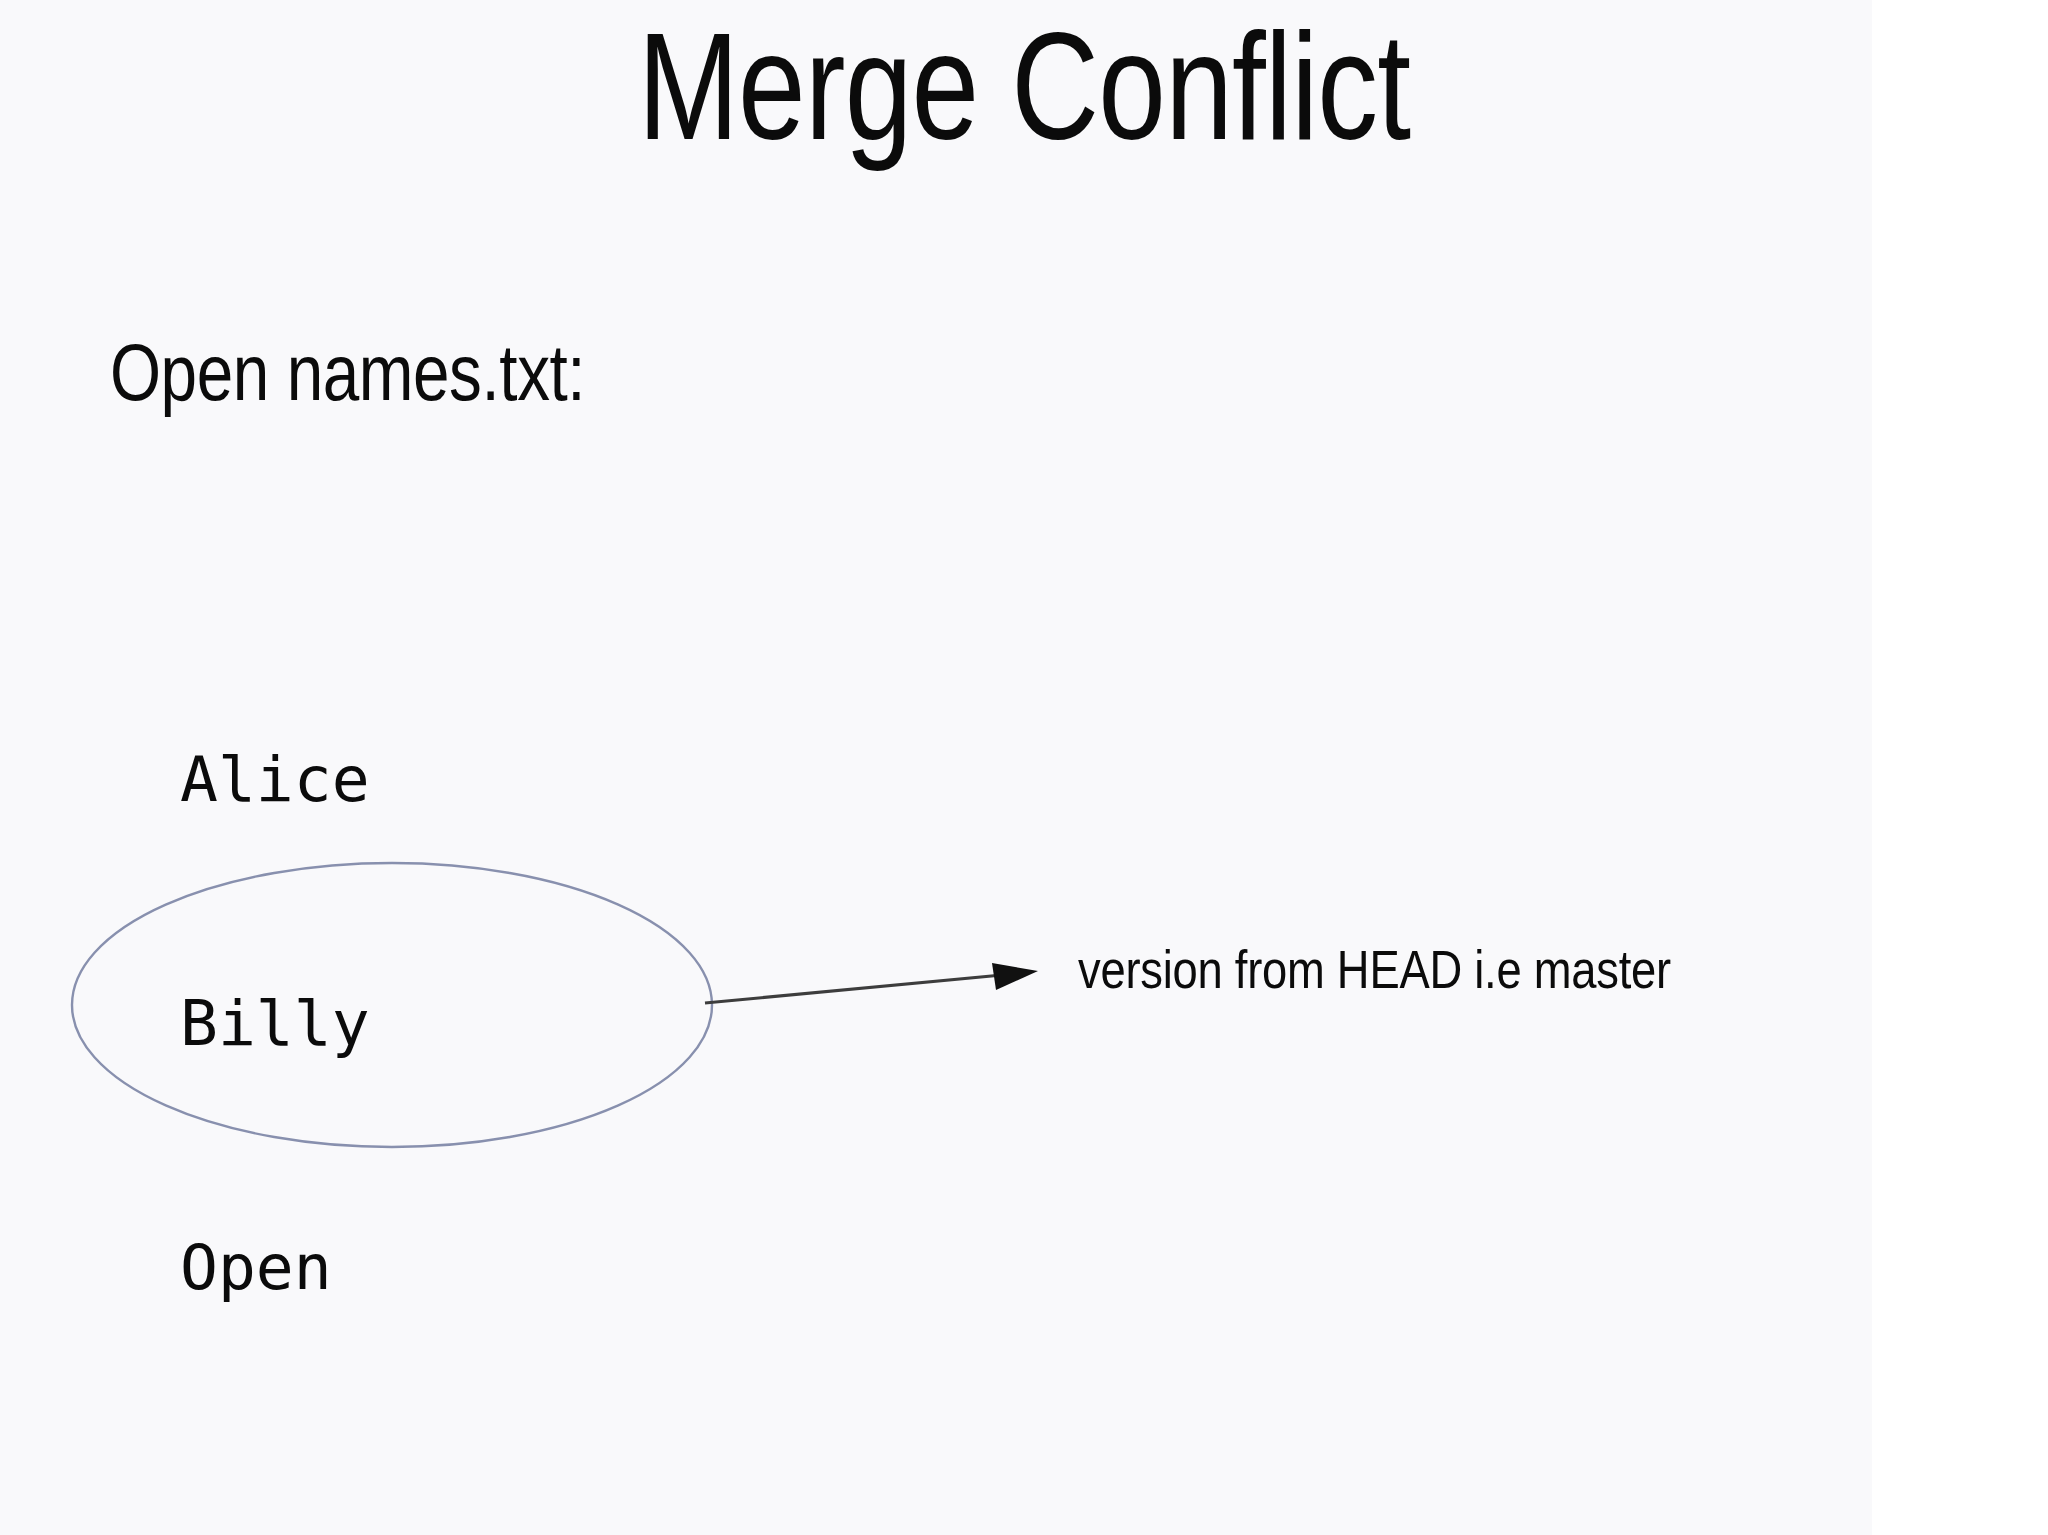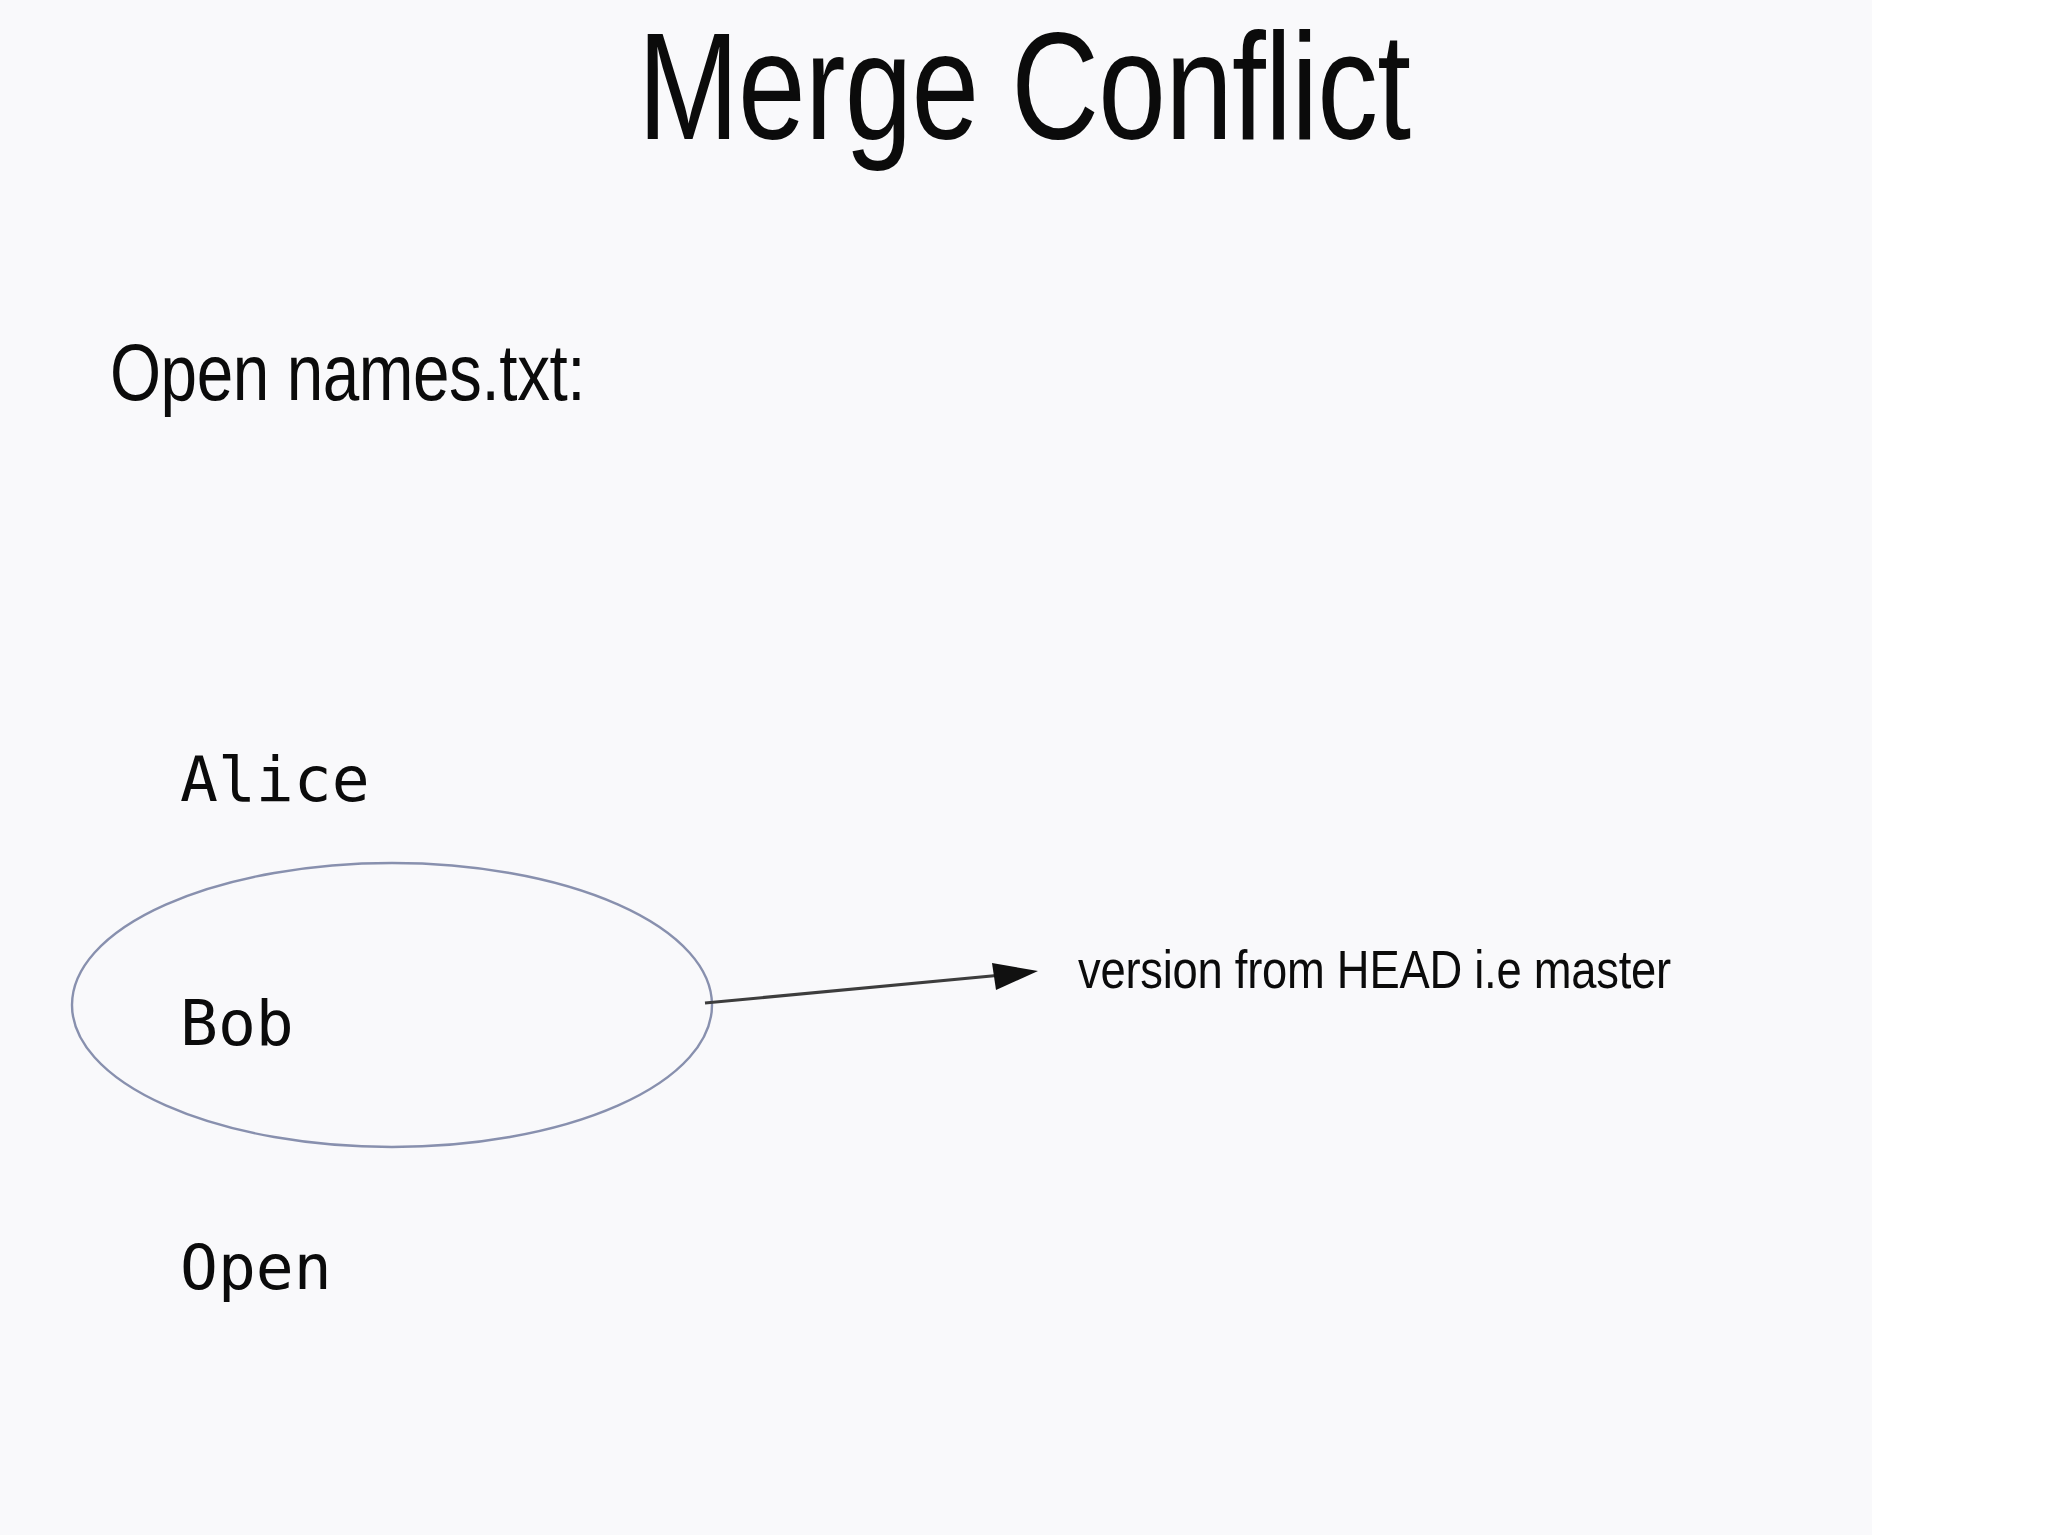--- a/index.html
+++ b/index.html
@@ -111,21 +111,21 @@
   <div id="slide-subtitle">Open names.txt:</div>
 
   <svg id="annotation-svg" viewBox="0 0 2048 1535">
     <ellipse cx="392" cy="1005" rx="320" ry="142" fill="none" stroke="#8890ae" stroke-width="2.4"></ellipse>
     <line x1="705" y1="1003" x2="1002" y2="975" stroke="#3d3d3d" stroke-width="3"></line>
     <polygon points="1038,971 992,963 996,990" fill="#111111"></polygon>
   </svg>
 
   <div id="code-block">
     <span class="code-line">Alice</span>
-    <span class="code-line">Bob</span>
+    <span class="code-line">Billy</span>
     <span class="code-line">Open</span>
     
     
     
     
     
   </div>
 
   <div id="callout-label">version from HEAD i.e master</div>
 

